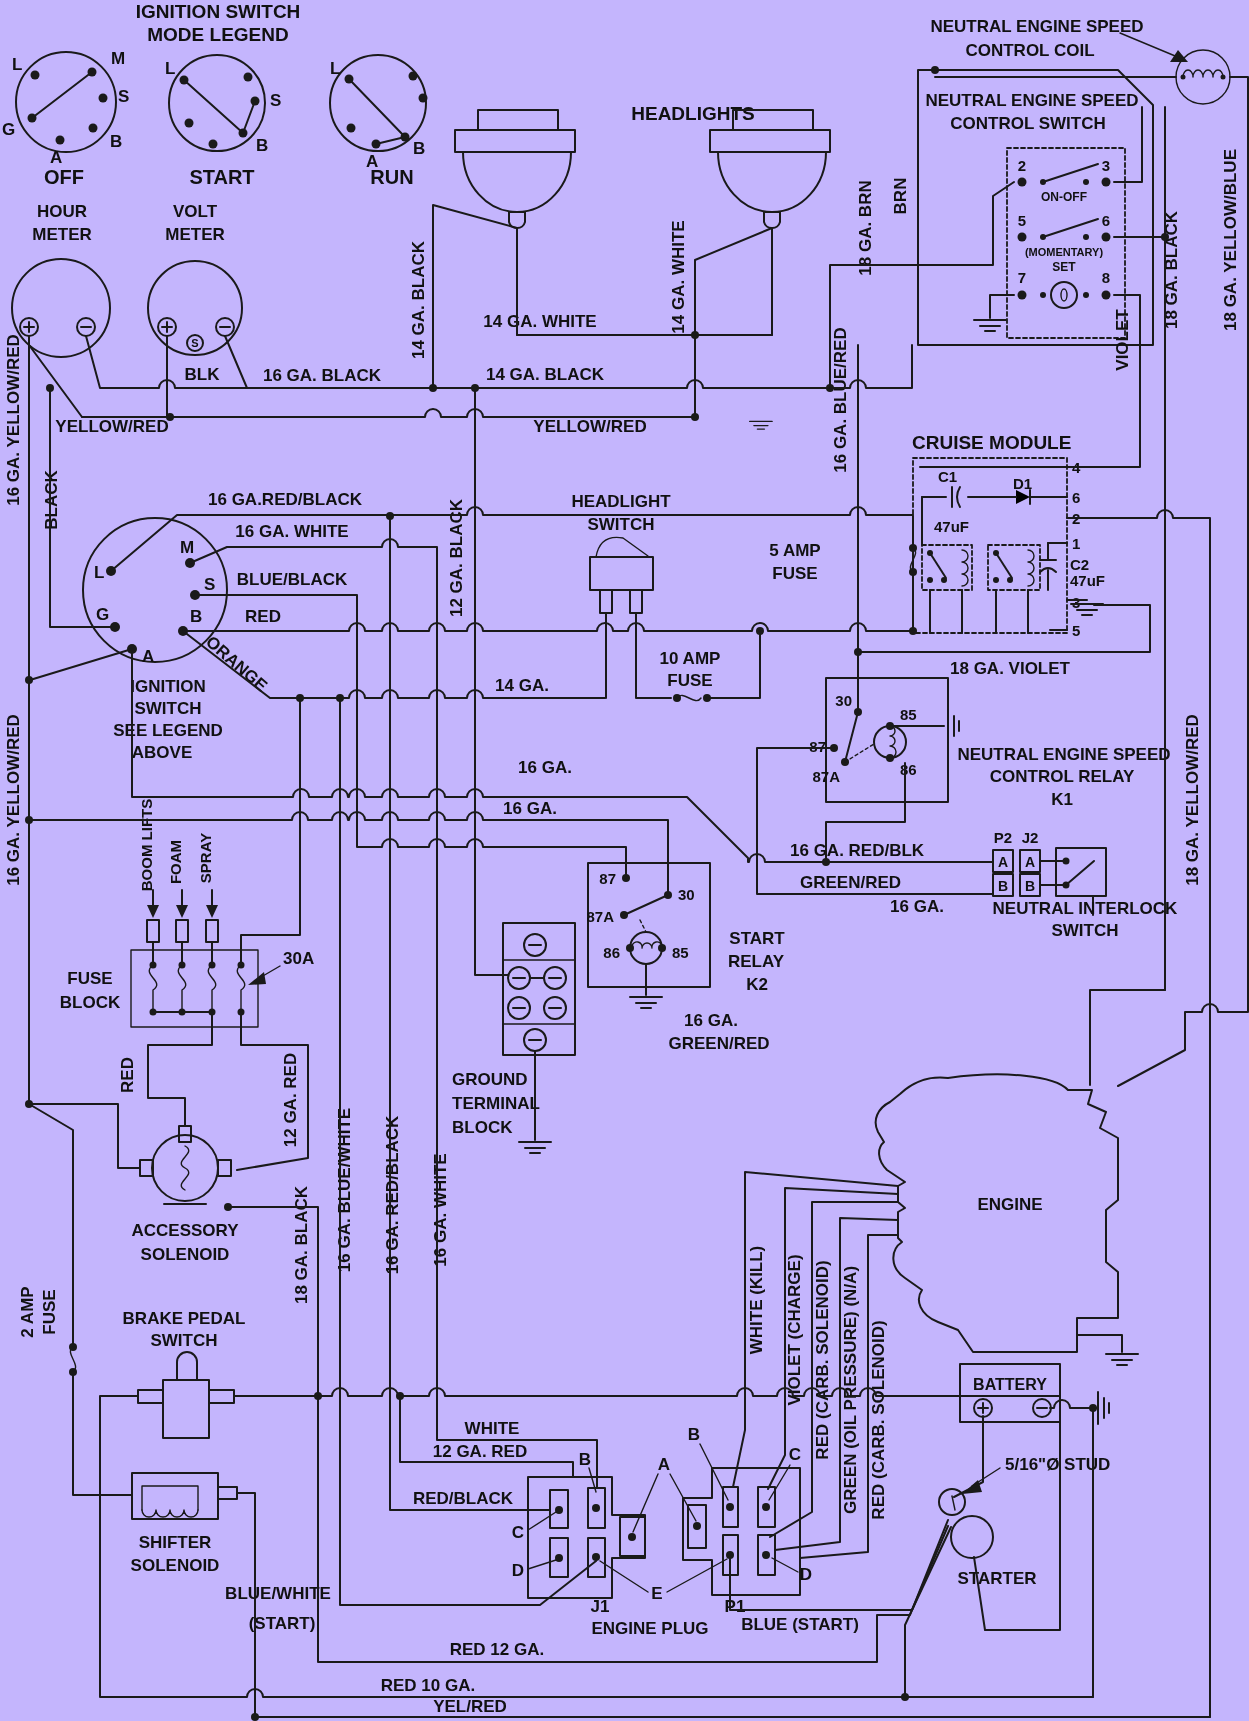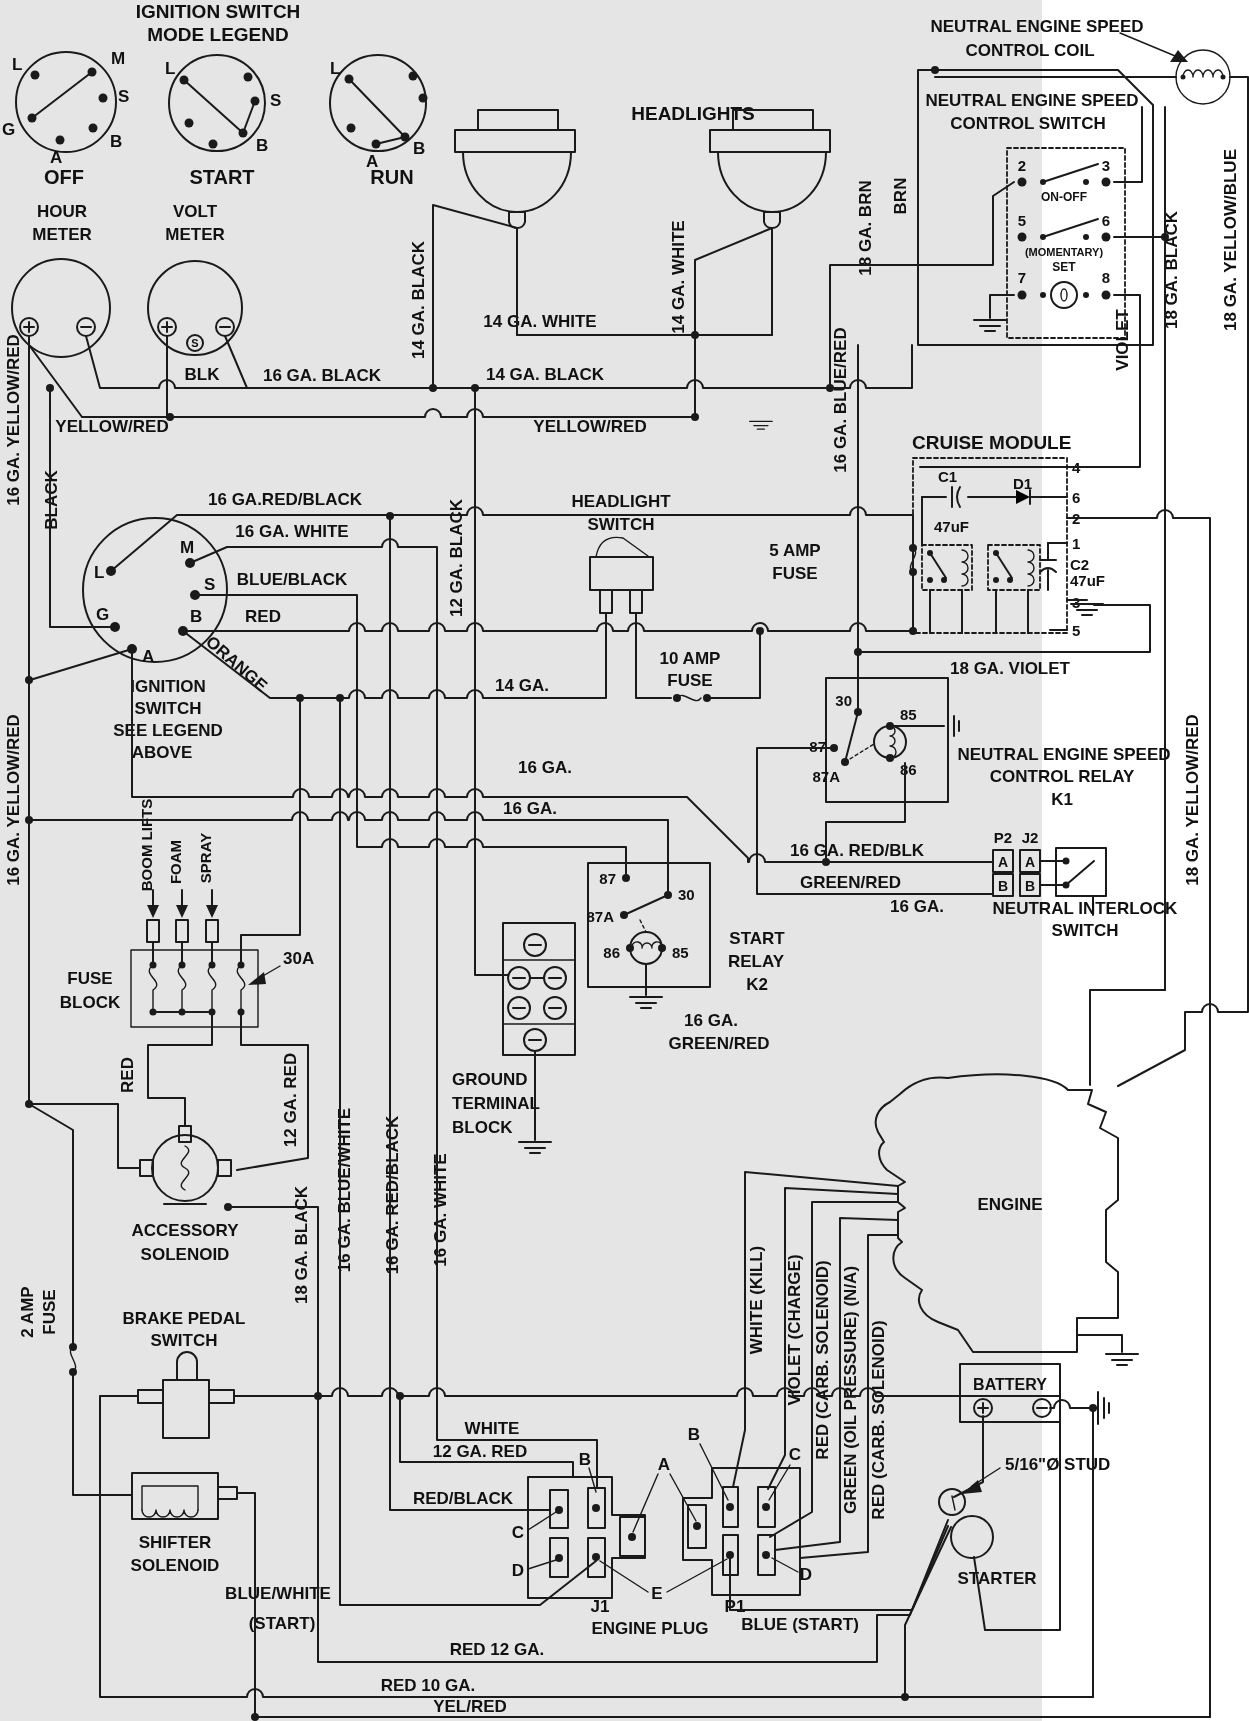--- a/index.html
+++ b/index.html
@@ -1,16 +1,16 @@
 <!DOCTYPE html>
 <html><head>
 <meta charset="utf-8">
 <style>
   html,body{margin:0;padding:0;background:#fff}
-  #page{width:1042px;height:1721px;position:relative;background:#e5e5e5}
+  #page{width:1249px;height:1721px;position:relative;background:#c4b5fd}
   svg{display:block}
   path,line,rect,circle,polyline,ellipse{fill:none;stroke:#1a1a1a;stroke-width:2;stroke-linecap:round;stroke-linejoin:round}
   .dashed{stroke-dasharray:4 3;stroke-width:1.8}
   .thin{stroke-width:1.4}
   .fill{fill:#1a1a1a;stroke:none}
   text{fill:#111;stroke:none;font-family:"Liberation Sans","DejaVu Sans",sans-serif;font-weight:700;font-size:17px}
   .t20{font-size:20px}.t19{font-size:19px}.t16{font-size:16px}.t15{font-size:15px}.t14{font-size:14px}.t12{font-size:12px}.t11{font-size:11px}
   .mid{text-anchor:middle}.end{text-anchor:end}
 </style>
 </head>

